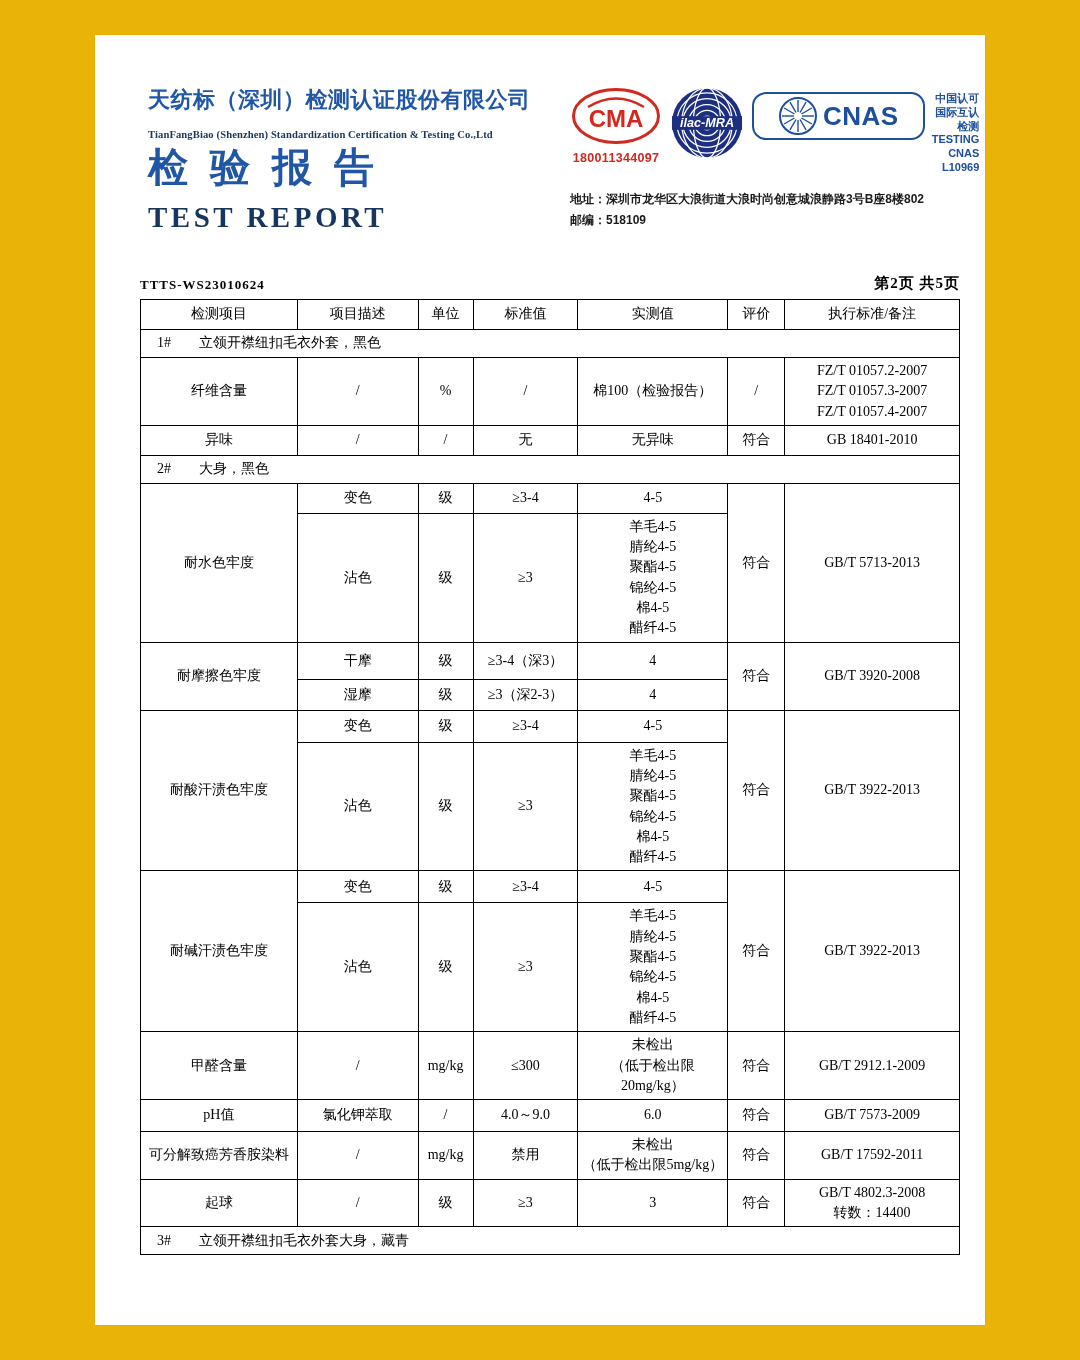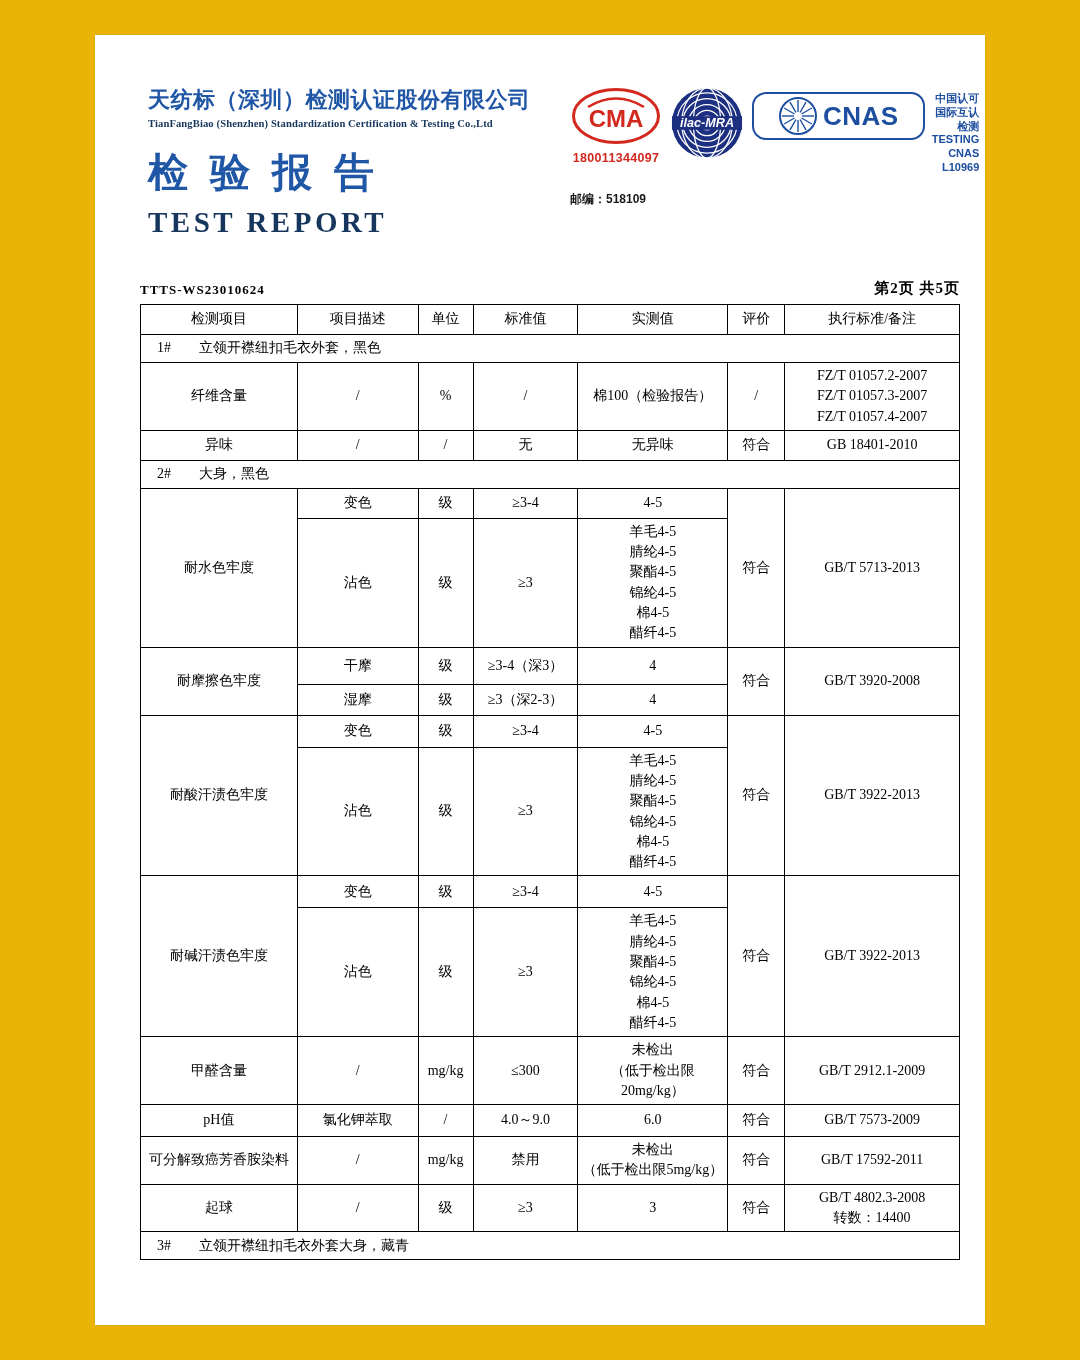--- a/index.html
+++ b/index.html
@@ -23,26 +23,26 @@
   
   .header { display: flex; }
   .header-left { width: 404px; margin-right: 26px; padding-left: 8px; flex: none; }
   .company-cn {
     font-family: "Liberation Sans", "DejaVu Sans", sans-serif;
     font-size: 22px; font-weight: bold; color: #2056a6;
     white-space: nowrap; letter-spacing: 0.5px;
   }
   .company-en {
     font-size: 10.6px; font-weight: bold; color: #17365d;
-    margin-top: 3px; white-space: nowrap; letter-spacing: 0.1px;
+    margin-top: 14px; white-space: nowrap; letter-spacing: 0.1px;
   }
   .title-cn {
     font-family: "Liberation Sans", "DejaVu Sans", sans-serif;
     font-size: 40px; font-weight: bold; color: #2056a6;
-    letter-spacing: 22px; margin-top: 16px; white-space: nowrap;
+    letter-spacing: 22px; white-space: nowrap;
   }
   .title-en {
     font-size: 29px; font-weight: bold; color: #17365d;
     letter-spacing: 3.5px; margin-top: 6px; white-space: nowrap;
   }
   .header-right { flex: 1; padding-top: 2px; }
   .logo-row { display: flex; align-items: flex-start; gap: 9px; }
   .cma-wrap { width: 92px; text-align: center; flex: none; }
   .cma-number {
     font-family: "Liberation Sans", "DejaVu Sans", sans-serif;
@@ -162,20 +162,21 @@
             </div>
             <div class="cnas-text">中国认可
 国际互认
 检测
 TESTING
 CNAS L10969</div>
           </div>
         </div>
 
         <div class="address-block">
+          <div>地址：深圳市龙华区大浪街道大浪时尚创意城浪静路3号B座8楼802</div>
           <div>邮编：518109</div>
         </div>
       </div>
     </div>
 
     <div class="meta-row">
       <span class="report-no">TTTS-WS23010624</span>
       <span class="page-info">第2页  共5页</span>
     </div>
 

